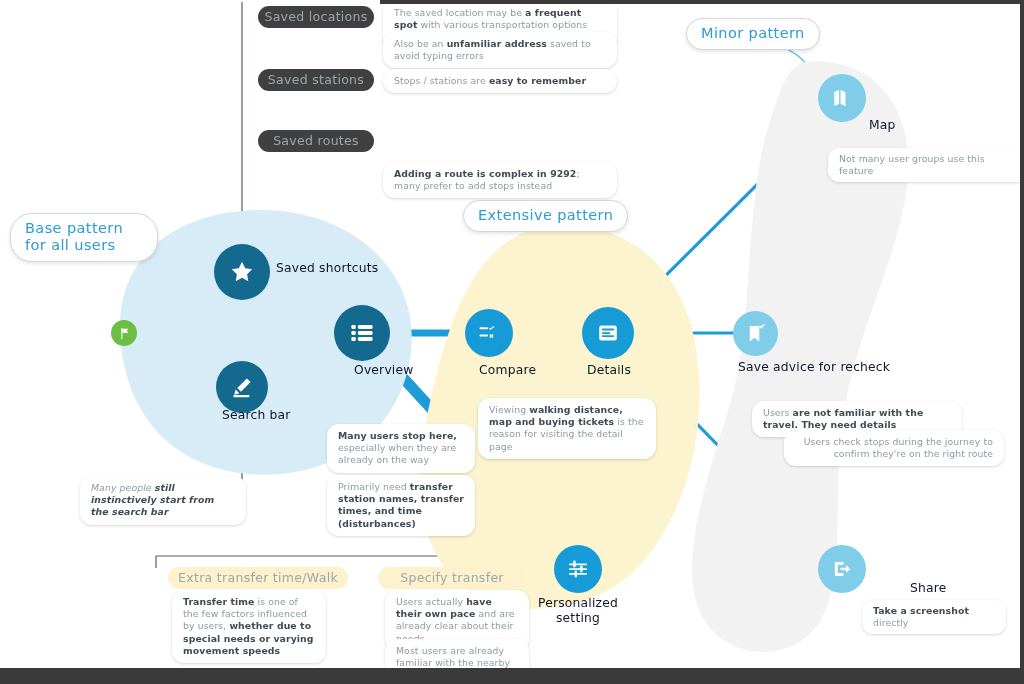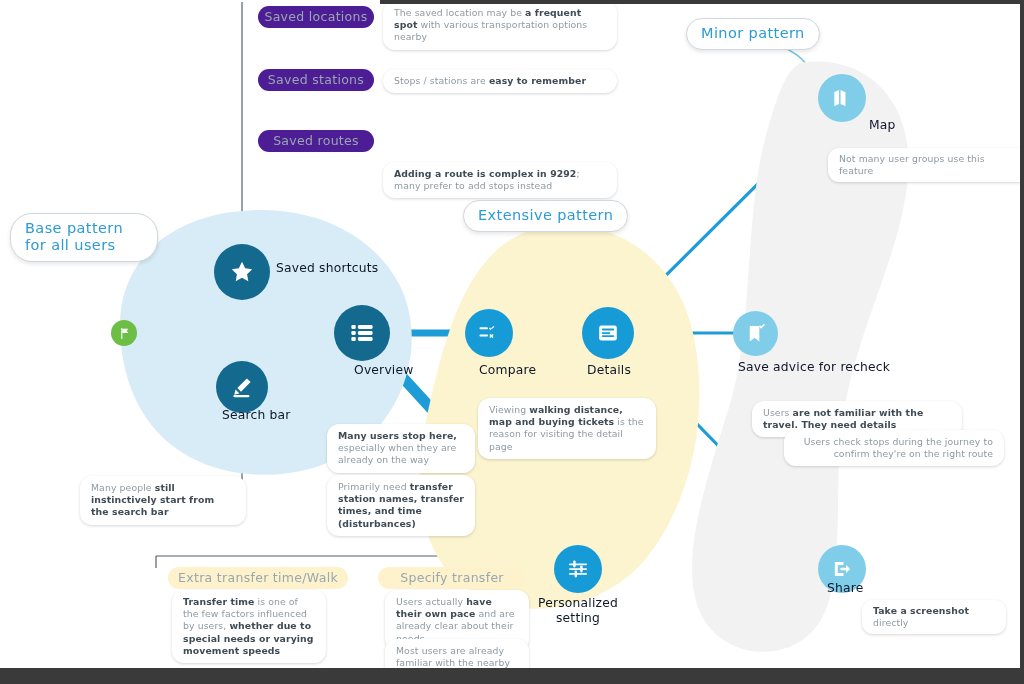--- a/index.html
+++ b/index.html
@@ -20,21 +20,21 @@
     background:#ffffff;border:1.4px solid #cfd8de;border-radius:22px;
     color:#2d9bd4;font-size:14.5px;line-height:17px;letter-spacing:.4px;
     padding:6px 14px 7px 14px;
     box-shadow:0 2px 4px rgba(0,0,0,.10);
     white-space:pre-line;
   }
 
   
   .cat-pill{
     position:absolute;z-index:20;
-    background:#4c1d95;border-radius:12px;
+    background:#404040;border-radius:12px;
     color:#9aa7ad;font-size:12.5px;line-height:22px;height:22px;
     text-align:center;letter-spacing:.3px;
   }
   .cat-pill.yellow{background:#fdf2cc;}
 
   
   .note{
     position:absolute;z-index:22;
     background:#ffffff;border-radius:12px;
     box-shadow:0 1px 3px rgba(0,0,0,.16);
@@ -144,26 +144,27 @@
 for all users</div>
   <div class="pattern-pill" style="left:686px;top:18px;">Minor pattern</div>
 
   <div class="cat-pill" style="left:258px;top:6px;width:116px;">Saved locations</div>
   <div class="cat-pill" style="left:258px;top:69px;width:116px;">Saved stations</div>
   <div class="cat-pill" style="left:258px;top:130px;width:116px;">Saved routes</div>
   <div class="cat-pill yellow" style="left:168px;top:567px;width:180px;">Extra transfer time/Walk less</div>
   <div class="cat-pill yellow" style="left:378px;top:567px;width:148px;">Specify transfer model</div>
 
   <div class="note" style="left:383px;top:1px;width:212px;"><span>The saved location may be </span><b>a frequent spot</b><span> with various transportation options nearby</span></div>
+  <div class="note" style="left:383px;top:32px;width:212px;"><span>Also be an </span><b>unfamiliar address</b><span> saved to avoid typing errors</span></div>
 
   <div class="note" style="left:383px;top:69px;width:212px;"><span>Stops / stations are </span><b>easy to remember</b></div>
 
   <div class="note" style="left:383px;top:162px;width:212px;"><b>Adding a route is complex in 9292</b><span>; many prefer to add stops instead</span></div>
 
-  <div class="note" style="left:80px;top:476px;width:144px;"><span>Many people </span><b>still instinctively start from the search bar</b></div>
+  <div class="note" style="left:80px;top:476px;width:144px;font-style:italic;"><span>Many people </span><b>still instinctively start from the search bar</b></div>
 
   <div class="note" style="left:327px;top:424px;width:126px;"><b>Many users stop here,</b><span> especially when they are already on the way</span></div>
   <div class="note" style="left:327px;top:475px;width:126px;"><span>Primarily need </span><b>transfer station names, transfer times, and time (disturbances)</b></div>
 
   <div class="note" style="left:478px;top:398px;width:156px;"><span>Viewing </span><b>walking distance, map and buying tickets</b><span> is the reason for visiting the detail page</span></div>
 
   <div class="note pillnote" style="left:828px;top:148px;width:180px;"><span>Not many user groups use this feature</span></div>
 
   <div class="note" style="left:752px;top:401px;width:188px;"><span>Users </span><b>are not familiar with the travel. They need details</b></div>
   <div class="note" style="left:784px;top:430px;width:198px;text-align:right;"><span>Users check stops during the journey to confirm they're on the right route</span></div>
@@ -259,19 +260,19 @@
   </div>
   <div class="node-label" style="left:738px;top:360px;">Save advice for recheck</div>
 
   <div class="node" style="left:818px;top:545px;width:48px;height:48px;background:#7fcde8;">
     <svg width="22" height="22" viewBox="0 0 24 24">
       <path fill="#ffffff" d="M4.2 4.4h9.4v3.2H7.4v8.8h6.2v3.2H4.2z"></path>
       <rect fill="#ffffff" x="10.2" y="10.6" width="8.6" height="2.8" rx="1.2"></rect>
       <path fill="#ffffff" d="M16.4 7.6l4.4 4.4-4.4 4.4z"></path>
     </svg>
   </div>
-  <div class="node-label" style="left:827px;top:581px;text-align:center;">Share</div>
+  <div class="node-label" style="left:910px;top:581px;text-align:center;">Share</div>
 
   <div class="edge-bar" style="left:380px;top:0;width:644px;height:4px;"></div>
   <div class="edge-bar" style="left:0;bottom:0;width:1024px;height:16px;"></div>
   <div class="edge-bar" style="right:0;top:0;width:4px;height:684px;"></div>
 
 </div>
 
 </body></html>

